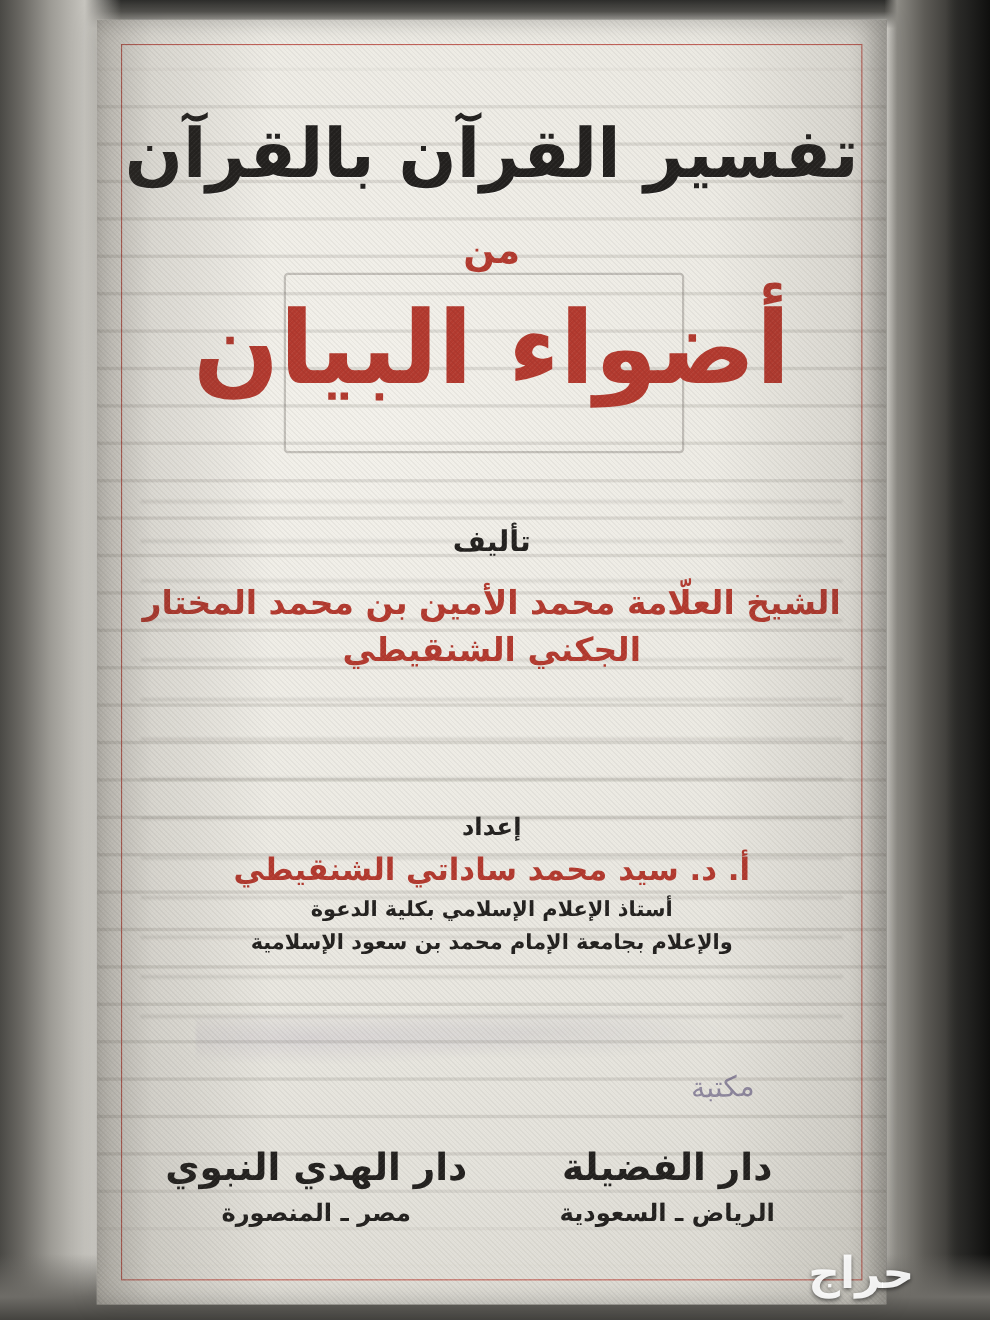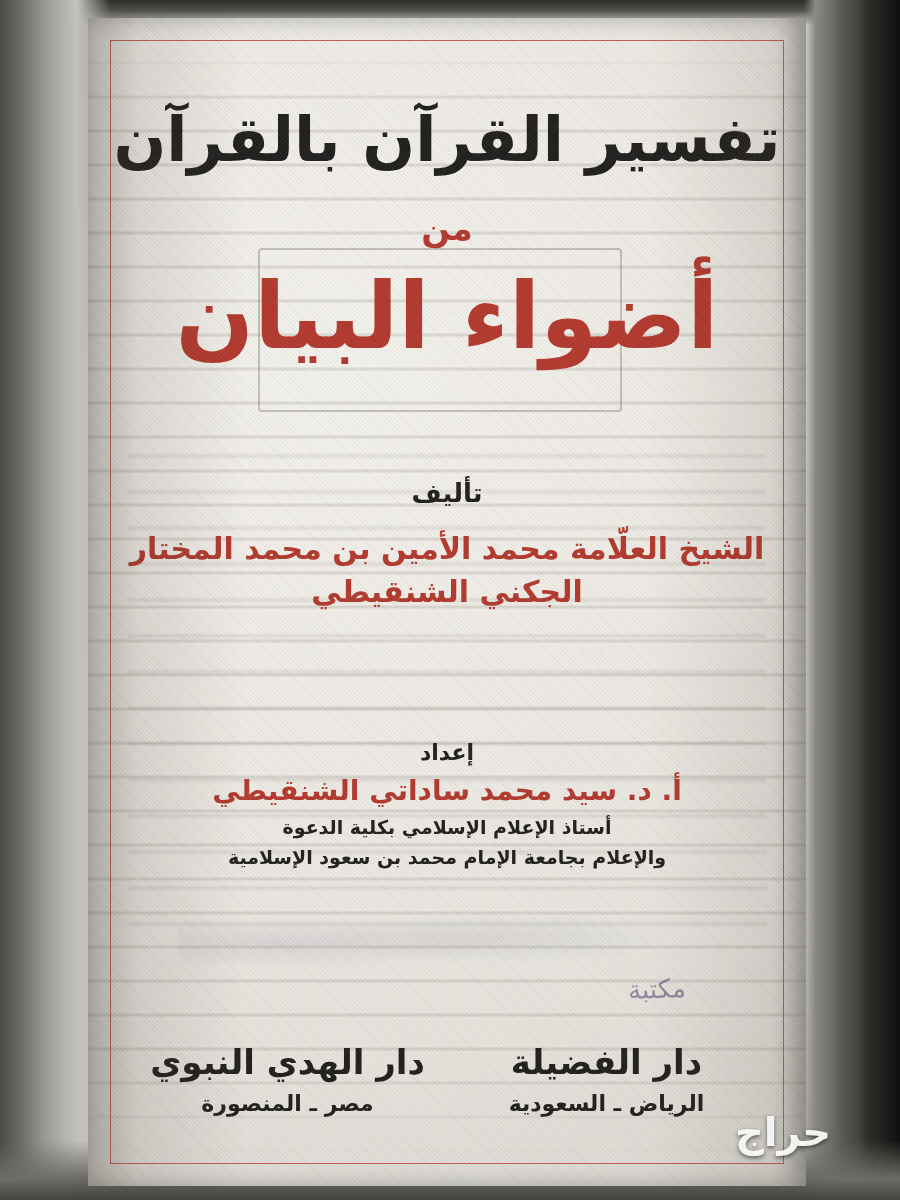--- a/index.html
+++ b/index.html
@@ -239,25 +239,25 @@
     color: #4a3f6e;
     opacity: 0.55;
     transform: rotate(-2deg);
     font-family: "DejaVu Serif", serif;
   }
 
   
   .watermark {
     position: absolute;
     right: 22px;
-    bottom: 31px;
+    bottom: 12px;
     width: 190px;
     height: 60px;
     display: flex;
-    align-items: flex-start;
+    align-items: center;
     justify-content: center;
     direction: rtl;
     color: rgba(255,255,255,0.92);
     font-size: 40px;
     font-weight: 700;
     letter-spacing: 1px;
     text-shadow: 0 2px 4px rgba(0,0,0,0.55);
     font-family: "DejaVu Sans", sans-serif;
   }
 

